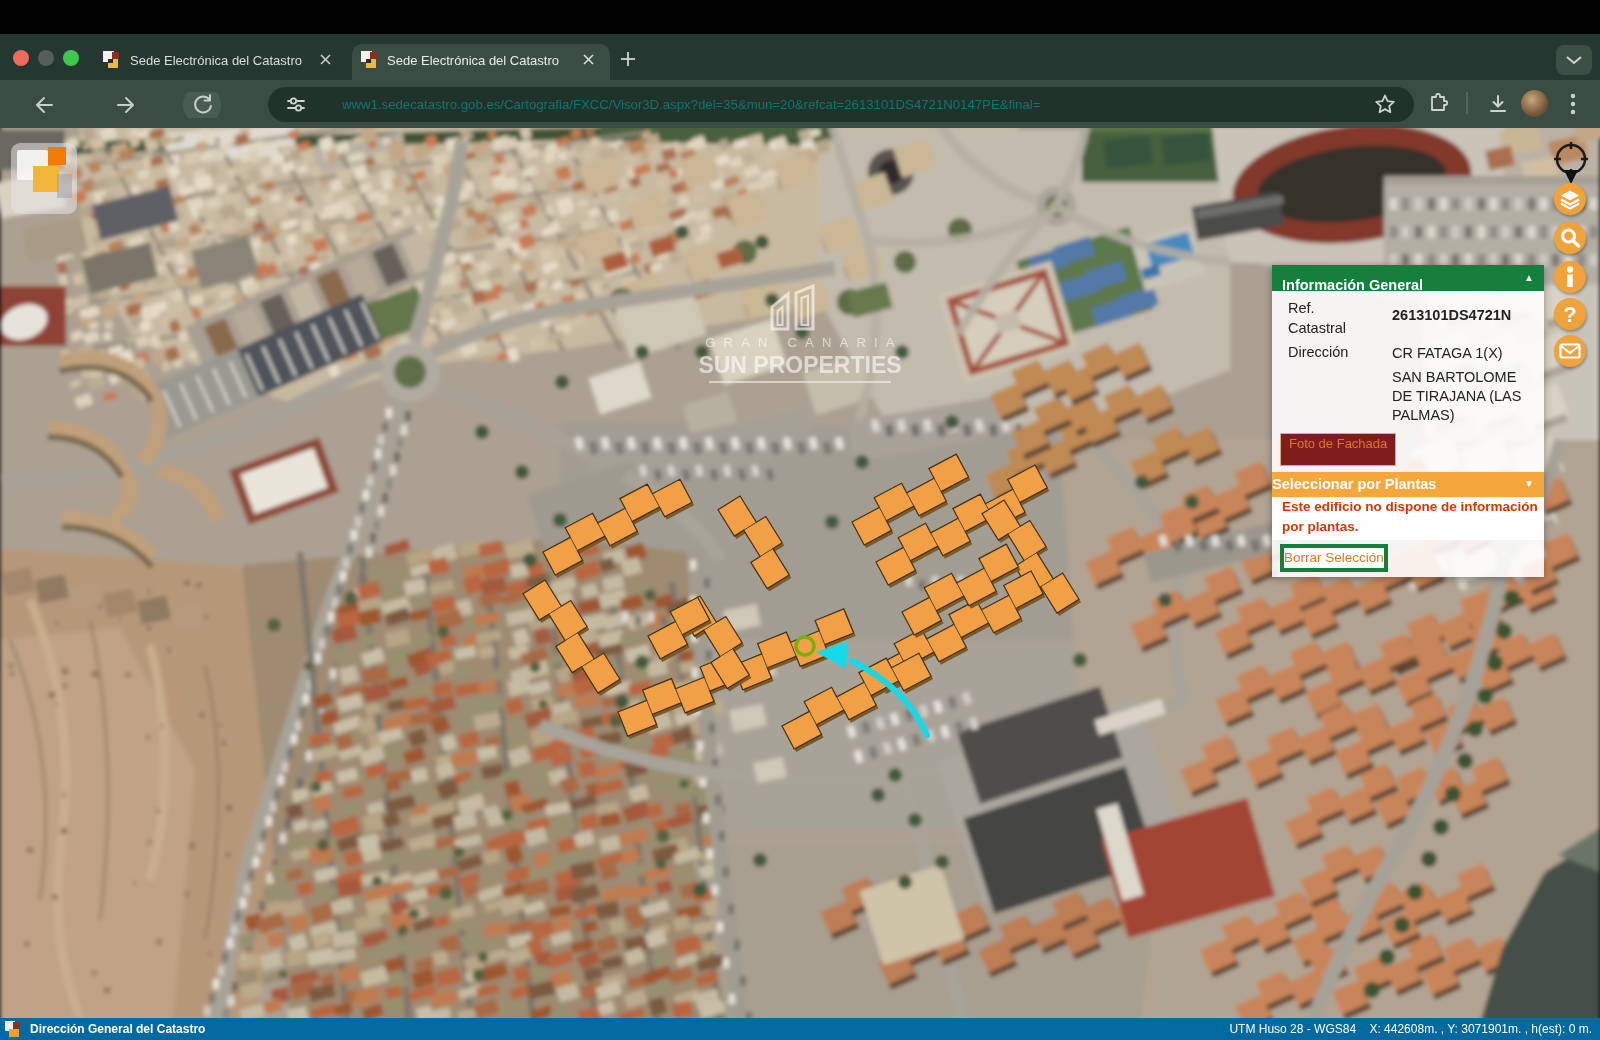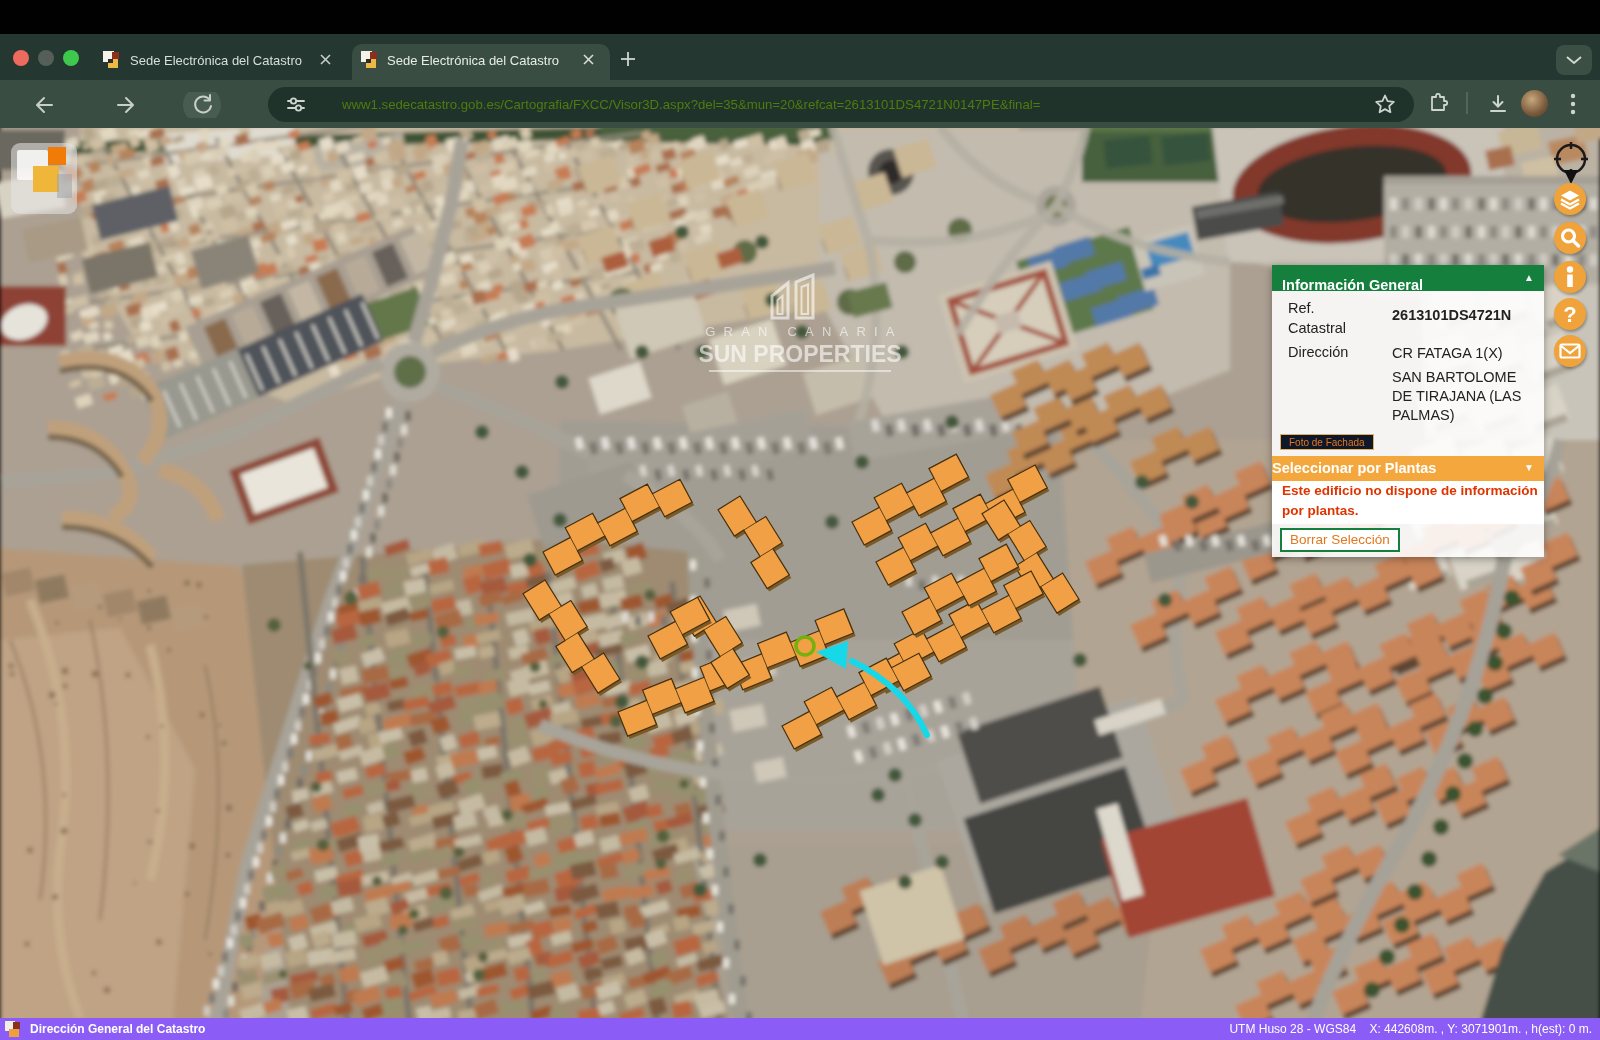--- a/index.html
+++ b/index.html
@@ -2008,21 +2008,21 @@
  <path d="M 180 3 L 180 8.5 L 174.5 8.5"></path>
 </svg>
 
 <div class="abs" style="left:268px;top:87px;width:1146px;height:35px;background:#20332b;border-radius:18px;"></div>
 <svg class="abs" style="left:285px;top:95px;" width="22" height="20" fill="none" stroke="#cdd5ce" stroke-width="1.8" stroke-linecap="round">
  <line x1="3" y1="6" x2="19" y2="6"></line>
       <line x1="3" y1="13" x2="19" y2="13"></line>
  <circle cx="8.5" cy="6" r="2.7" fill="#20332b"></circle>
       <circle cx="13.5" cy="13" r="2.7" fill="#20332b"></circle>
 </svg>
-<div class="abs" style="left:342px;top:97px;font-size:13.2px;color:#4d7c0f;">www1.sedecatastro.gob.es/Cartografia/FXCC/Visor3D.aspx?del=35&amp;mun=20&amp;refcat=2613101DS4721N0147PE&amp;final=</div>
+<div class="abs" style="left:342px;top:97px;font-size:13.2px;color:#0f766e;">www1.sedecatastro.gob.es/Cartografia/FXCC/Visor3D.aspx?del=35&amp;mun=20&amp;refcat=2613101DS4721N0147PE&amp;final=</div>
 <svg class="abs" style="left:1374px;top:93px;" width="22" height="22" fill="none" stroke="#cdd5ce" stroke-width="1.8" stroke-linejoin="round">
  <path d="M 11 2.5 L 13.6 8.2 19.8 8.9 15.2 13.1 16.4 19.2 11 16.1 5.6 19.2 6.8 13.1 2.2 8.9 8.4 8.2 Z"></path>
 </svg>
 
 <svg class="abs" style="left:1428px;top:93px;" width="22" height="22" fill="none" stroke="#cdd5ce" stroke-width="1.8" stroke-linejoin="round">
  <path d="M 8 4 L 8 2.8 A 2 2 0 0 1 12 2.8 L 12 4 L 16 4 L 16 8 L 17.2 8 A 2 2 0 0 1 17.2 12 L 16 12 L 16 17 L 4 17 L 4 4 Z"></path>
 </svg>
 <div class="abs" style="left:1466px;top:92px;width:2px;height:22px;background:#54665c;"></div>
 <svg class="abs" style="left:1487px;top:93px;" width="22" height="22" fill="none" stroke="#cdd5ce" stroke-width="2" stroke-linecap="round">
  <path d="M 11 3 L 11 13 M 6.5 9 L 11 13.5 L 15.5 9 M 4 18 L 18 18"></path>
@@ -2067,21 +2067,21 @@
     <div class="abs" style="left:1554px;top:298px;width:32px;height:32px;border-radius:50%;background:#efa33a;box-shadow:1px 2px 3px rgba(0,0,0,0.3);"></div>
     <svg class="abs" style="left:1554px;top:298px;" width="32" height="32">
       <text x="16" y="24" font-size="22" font-weight="bold" fill="#fff" text-anchor="middle" font-family="Liberation Sans">?</text>
     </svg>
     <div class="abs" style="left:1554px;top:335px;width:32px;height:32px;border-radius:50%;background:#efa33a;box-shadow:1px 2px 3px rgba(0,0,0,0.3);"></div>
     <svg class="abs" style="left:1554px;top:335px;" width="32" height="32">
       <rect x="6.5" y="9.5" width="19" height="13" rx="1.5" stroke="#fff" stroke-width="2.2" fill="none"></rect>
       <path d="M 6.5 10.5 L 16 18 25.5 10.5" stroke="#fff" stroke-width="2.2" fill="none"></path>
     </svg>
 
-<div class="abs" style="left:600px;top:272px;width:400px;text-align:center;color:rgba(255,255,255,0.60);">
+<div class="abs" style="left:600px;top:283px;width:400px;text-align:center;color:rgba(255,255,255,0.60);">
  <svg width="66" height="48" style="margin:0 auto;display:block;" fill="none" stroke="rgba(255,255,255,0.60)" stroke-width="3">
   <path d="M 5 46 L 5 24 L 21 11 L 21 46 Z"></path>
   <path d="M 29 46 L 29 10 L 46 3 L 46 46 Z"></path>
   <path d="M 10.5 42 L 10.5 28 L 15.5 24 L 15.5 42 Z" stroke-width="2"></path>
   <path d="M 34.5 42 L 34.5 15 L 41 12.5 L 41 42 Z" stroke-width="2"></path>
  </svg>
  <div style="font-size:13px;letter-spacing:8.2px;margin-top:4px;text-indent:8px;">GRAN CANARIA</div>
  <div style="font-size:23px;font-weight:bold;letter-spacing:0px;margin-top:2px;">SUN PROPERTIES</div>
  <div style="width:182px;height:1.5px;background:rgba(255,255,255,0.5);margin:2px auto 0;"></div>
 </div>
@@ -2090,28 +2090,28 @@
  <div style="background:#15803d;color:#fff;font-weight:bold;font-size:14.5px;padding:12px 10px;position:relative;height:26px;">Información General<span style="position:absolute;right:10px;top:7px;font-size:10px;">▲</span></div>
  <div style="background:rgba(255,255,255,0.88);padding:7px 8px 2px 16px;color:#222;font-size:14.5px;">
   <div style="display:flex;margin-bottom:5px;">
    <div style="width:104px;line-height:1.4;">Ref.<br>Catastral</div>
    <div style="font-weight:bold;padding-top:9px;">2613101DS4721N</div>
   </div>
   <div style="display:flex;">
    <div style="width:104px;">Dirección</div>
    <div style="line-height:1.3;">CR FATAGA 1(X)<div style="height:6px;"></div>SAN BARTOLOME<br>DE TIRAJANA (LAS<br>PALMAS)</div>
   </div>
-  <div style="margin:8px 0 4px -8px;"><span style="display:inline-block;border:1px solid #e0b060;color:#e07820;background:#0f172a;font-size:10px;padding:2px 8px 1px;">Foto de Fachada</span></div>
+  <div style="margin:8px 0 4px -8px;"><span style="display:inline-block;border:1px solid #e0b060;color:#e07820;background:#7f1d1d;font-size:13px;padding:2px 8px 14px;">Foto de Fachada</span></div>
  </div>
  <div style="background:#f3a73c;color:#fff;font-weight:bold;font-size:14.5px;padding:4px 0;position:relative;height:25px;">Seleccionar por Plantas<span style="position:absolute;right:10px;top:6px;font-size:10px;">▼</span></div>
  <div style="background:#ffffff;color:#e03400;font-weight:bold;font-size:13.5px;padding:0 6px 3px 10px;line-height:1.5;white-space:nowrap;">Este edificio no dispone de información<br>por plantas.</div>
- <div style="background:rgba(255,255,255,0.88);padding:4px 8px 5px;"><span style="display:inline-block;border:2px solid #15803d;color:#e07820;background:#fff;font-size:13.5px;padding:2px 8px 3px;">Borrar Selección</span></div>
+ <div style="background:rgba(255,255,255,0.88);padding:4px 8px 5px;"><span style="display:inline-block;border:4px solid #15803d;color:#e07820;background:#fff;font-size:13.5px;padding:2px 0 3px;">Borrar Selección</span></div>
 </div>
 
-<div class="abs" style="left:0;top:1018px;width:1600px;height:22px;background:#8b5cf6;color:#fff;font-size:12px;">
+<div class="abs" style="left:0;top:1018px;width:1600px;height:22px;background:#0369a1;color:#fff;font-size:12px;">
  <svg class="abs" style="left:5px;top:3px;" width="16" height="16">
         <rect x="0" y="0" width="10" height="10" fill="#f0efe8"></rect>
         <rect x="8" y="1" width="7" height="7" fill="#8c2f1e"></rect>
         <rect x="4" y="8" width="10" height="8" fill="#eda03c"></rect>
       </svg>
  <div class="abs" style="left:30px;top:4px;font-weight:bold;">Dirección General del Catastro</div>
  <div class="abs" style="right:8px;top:4px;">UTM Huso 28 - WGS84&nbsp;&nbsp;&nbsp;&nbsp;X: 442608m. , Y: 3071901m. , h(est): 0 m.</div>
 </div>
 
 </div>

